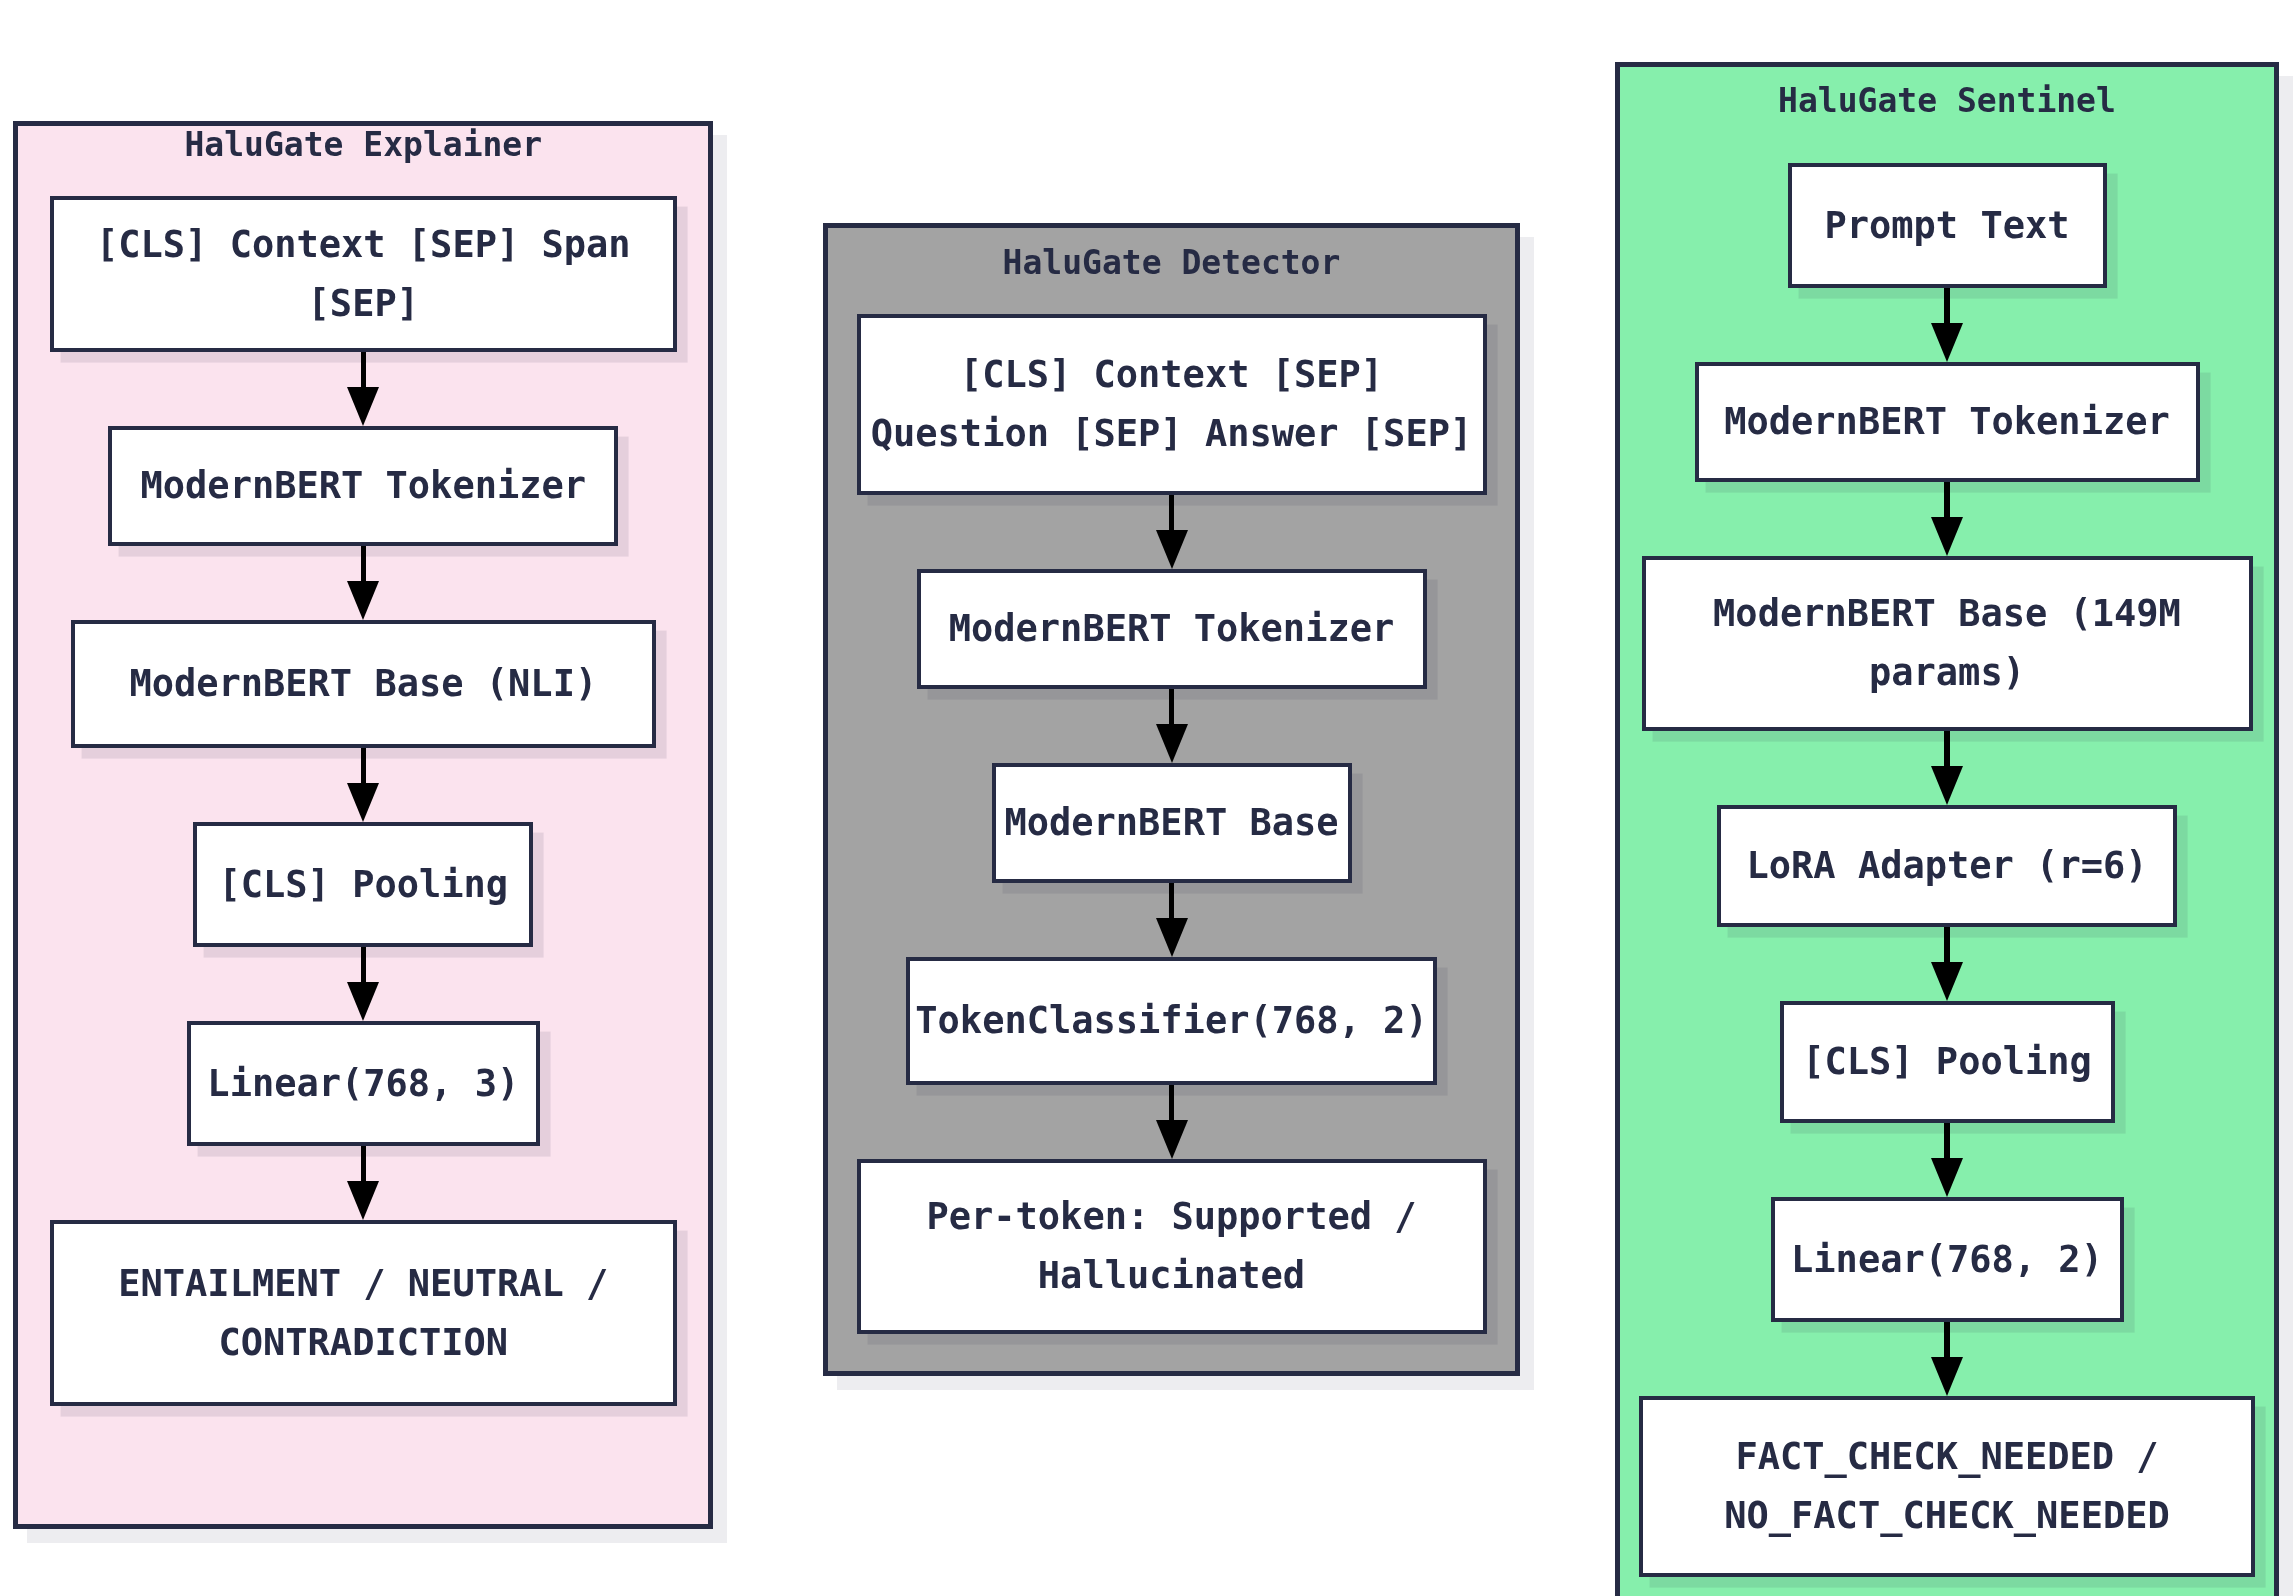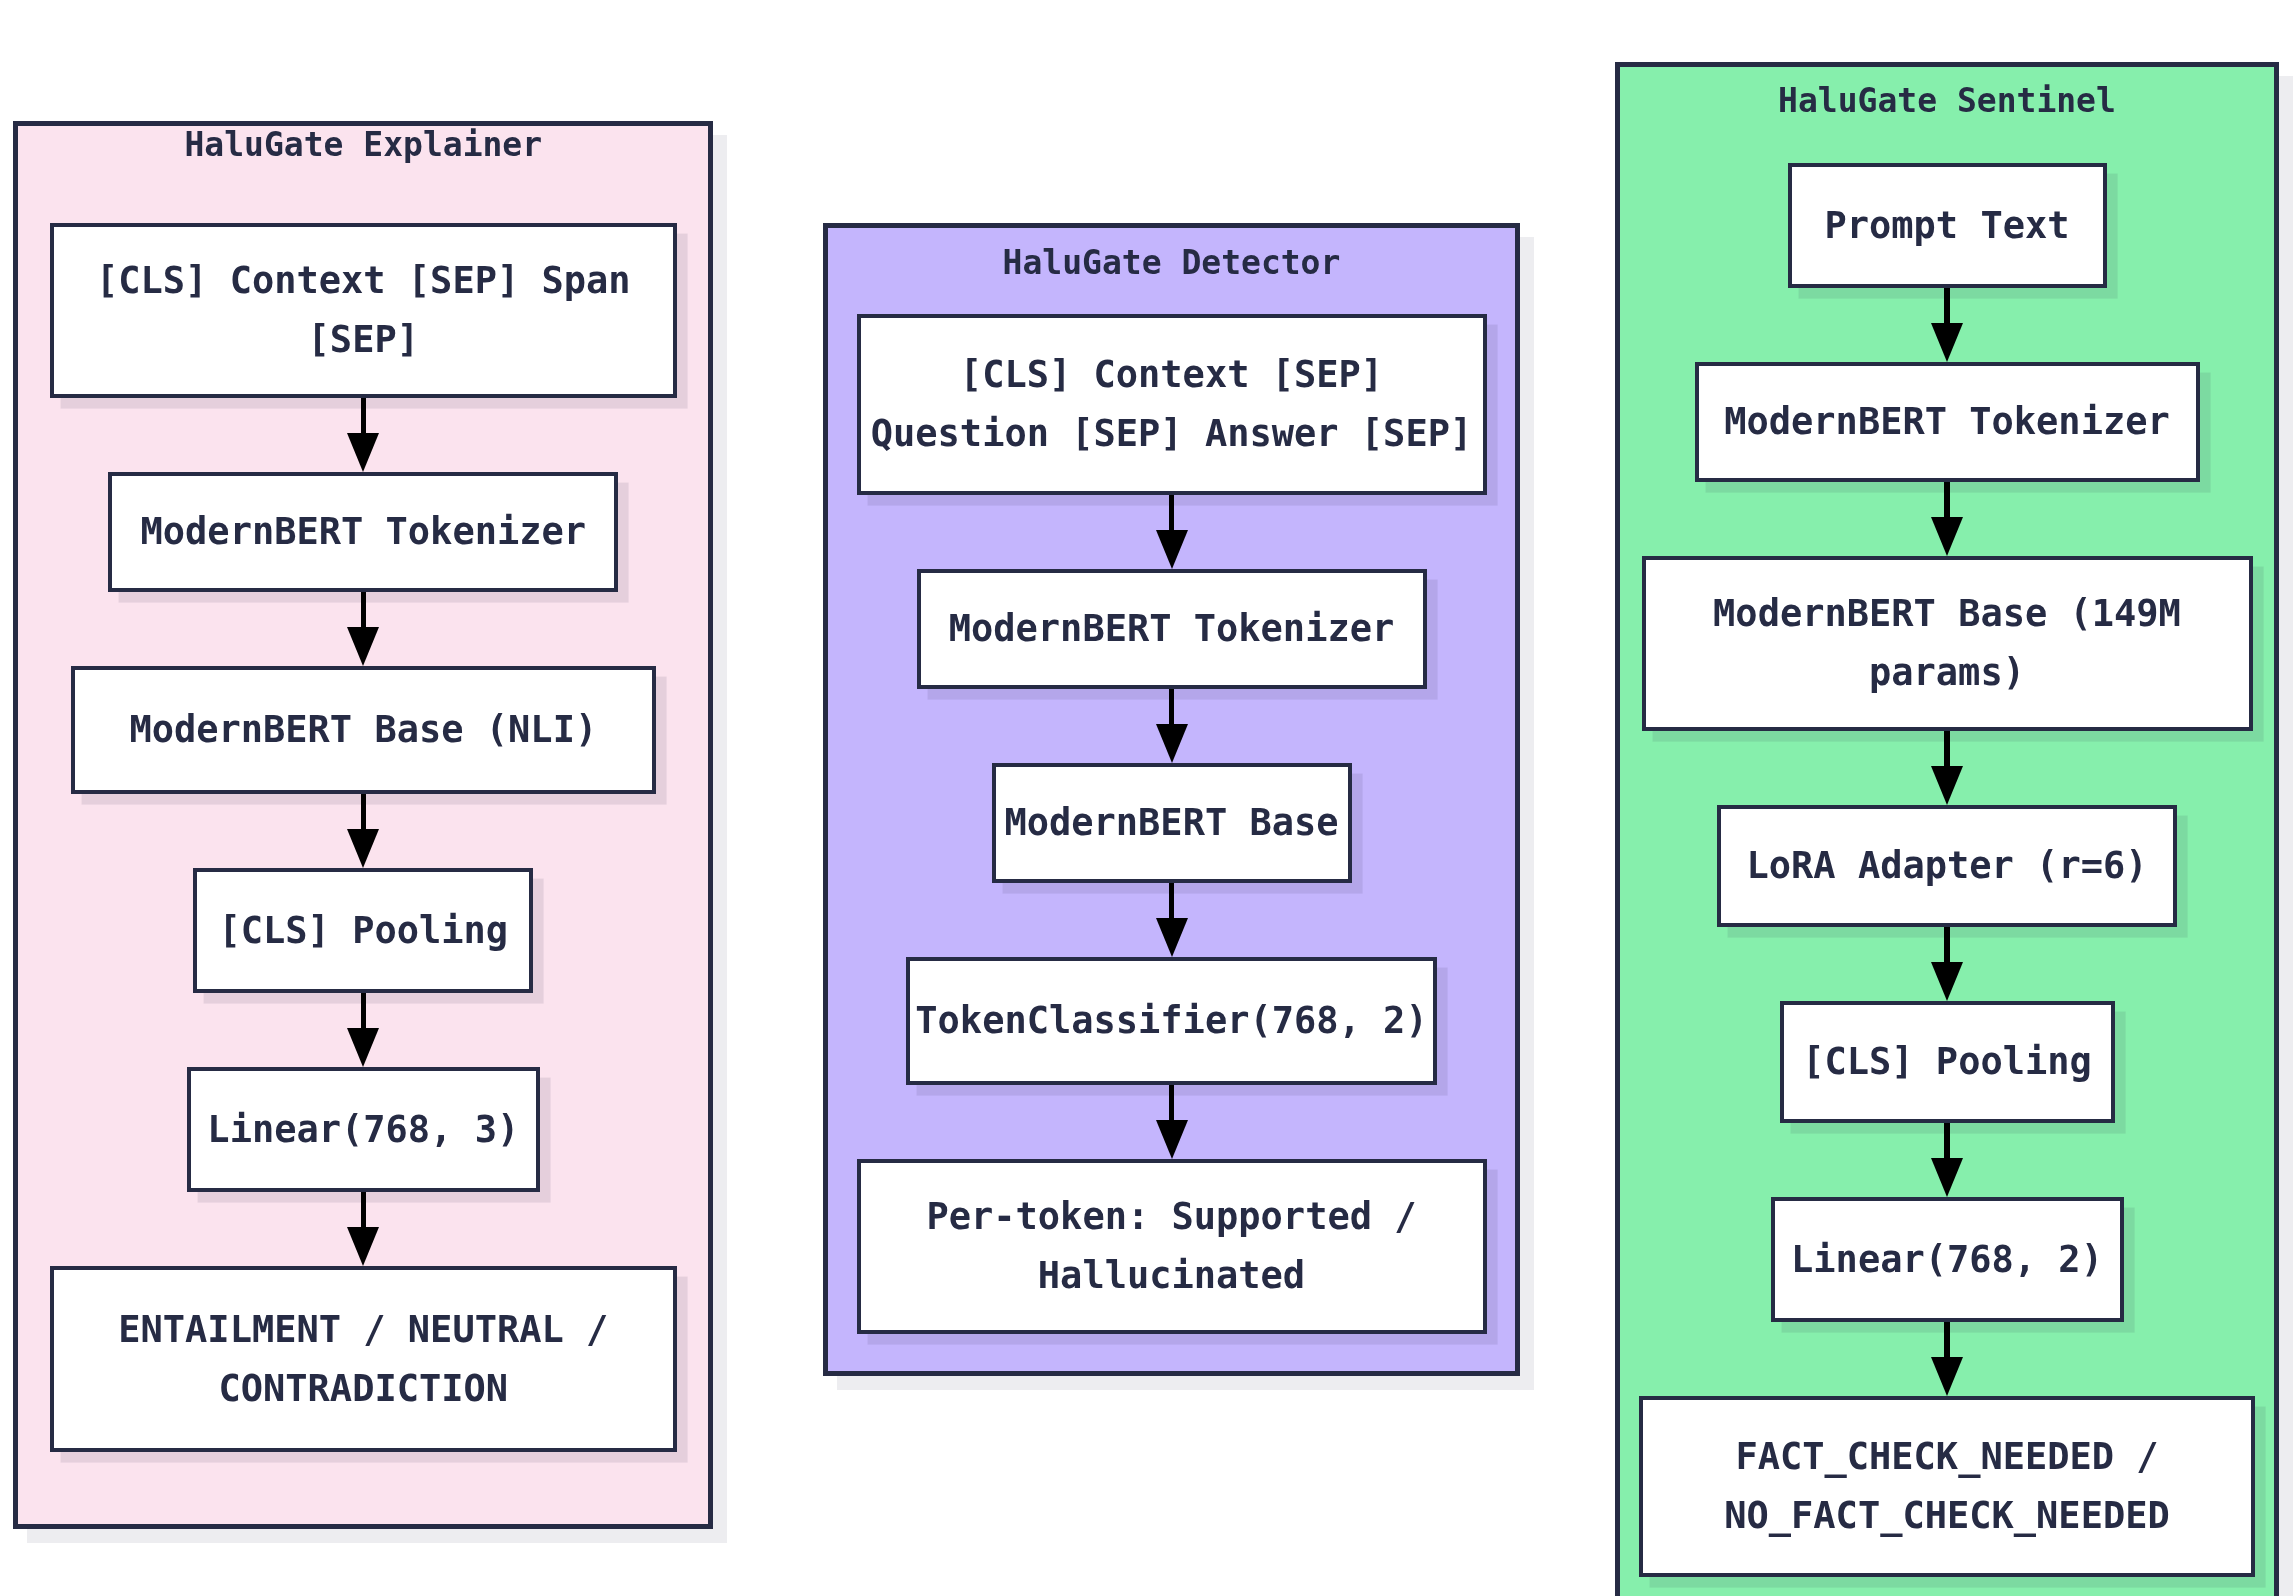--- a/index.html
+++ b/index.html
@@ -68,21 +68,21 @@
     border-right:16px solid transparent;
     border-top:39px solid var(--arrow);
   }
 
   
   #panel-explainer{left:13.3px;top:121px;width:700px;height:1408px;background:#fbe3ee;}
   #panel-detector {left:823px;top:223px;width:697px;height:1153px;background:#fdf1de;}
   #panel-sentinel {left:1615px;top:20px;width:664px;height:1569px;background:#e1edf9;}
 
   #ex-title{margin-top:0;}
-  #ex-n0{margin-top:59px;width:627px;height:175px;}
+  #ex-n0{margin-top:32px;width:627px;height:156px;}
   #ex-n1{width:510px;height:120px;}
   #ex-n2{width:585px;height:128px;}
   #ex-n3{width:340px;height:125px;}
   #ex-n4{width:353px;height:125px;}
   #ex-n5{width:627px;height:186px;}
 
   #de-title{margin-top:16px;}
   #de-n0{margin-top:32px;width:630px;height:181px;}
   #de-n1{width:510px;height:120px;}
   #de-n2{width:360px;height:120px;}
@@ -146,21 +146,21 @@
         <div class="arrow-stem"></div>
         <div class="arrow-head"></div>
       </div>
 
     <div class="node" id="ex-n5">
       <span class="node-text">ENTAILMENT / NEUTRAL /
 CONTRADICTION</span>
     </div>
   </section>
 
-  <section class="panel" id="panel-detector" style="background: #c4b5fd;">
+  <section class="panel" id="panel-detector" style="background: #a3a3a3;">
     <div class="panel-title" id="de-title">HaluGate Detector</div>
 
     <div class="node" id="de-n0">
       <span class="node-text">[CLS] Context [SEP]
 Question [SEP] Answer [SEP]</span>
     </div>
     <div class="arrow">
         <div class="arrow-stem"></div>
         <div class="arrow-head"></div>
       </div>

